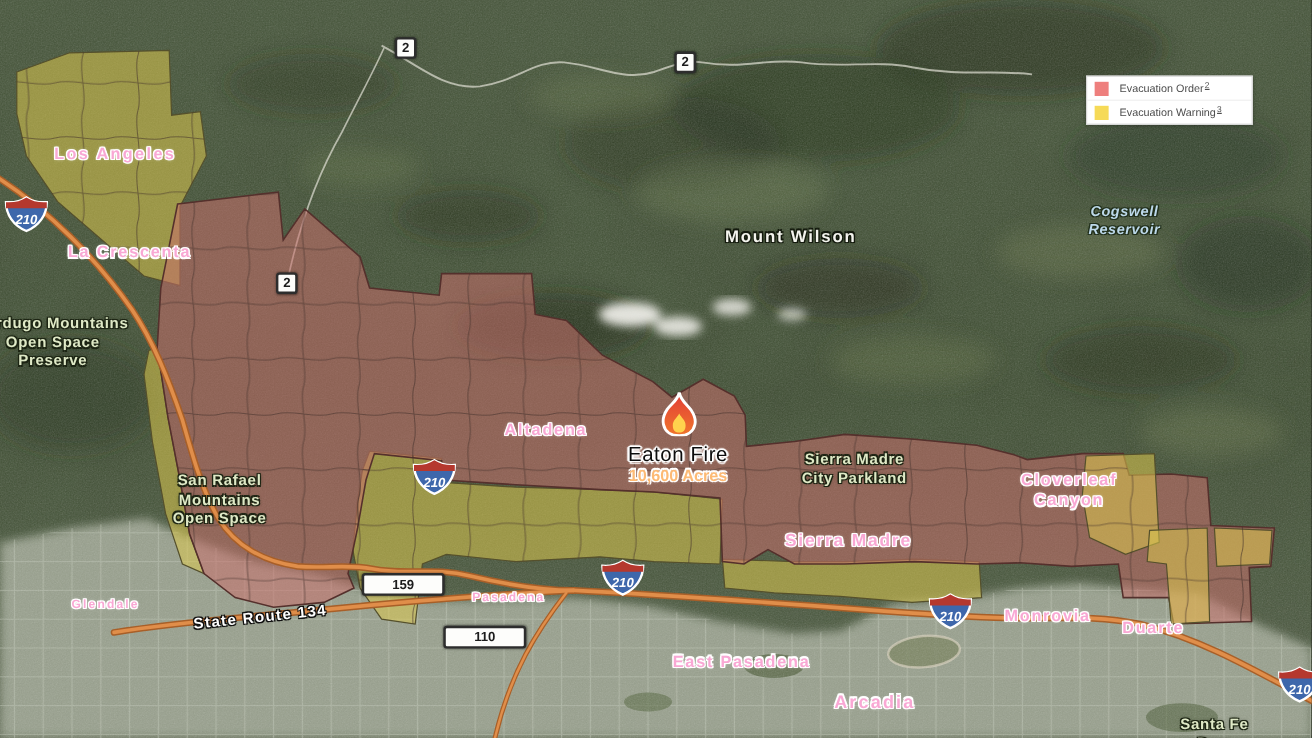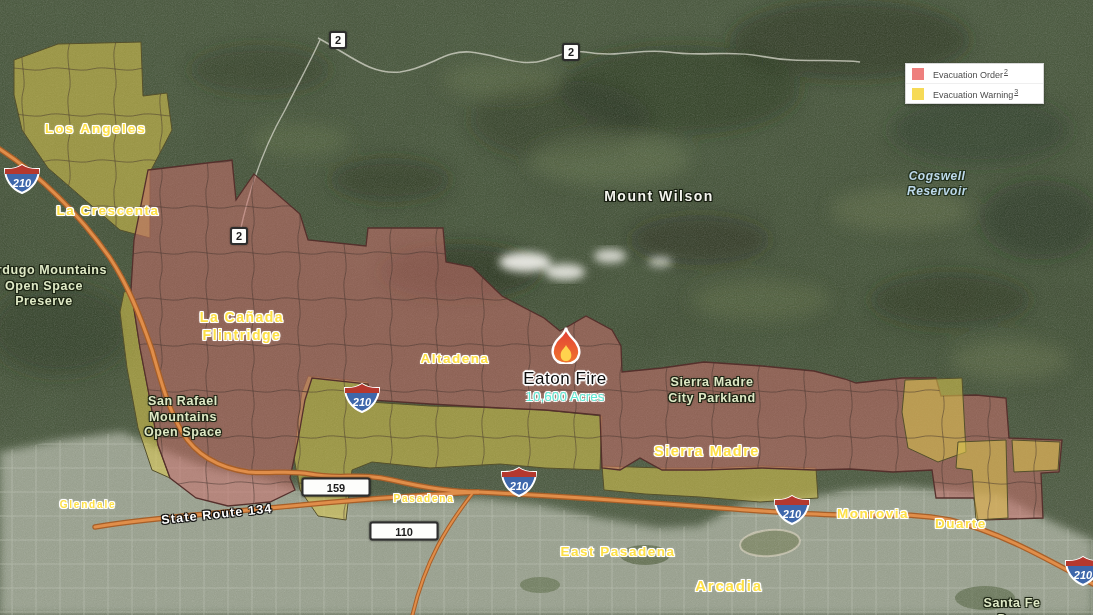--- a/index.html
+++ b/index.html
@@ -12,21 +12,21 @@
   .zone{fill-opacity:.55;}
   .zone-warning{stroke:#55502c;stroke-width:1;}
   .zone-order{stroke:#55302c;stroke-width:1.3;}
   .parcels{fill:url(#parcel);stroke:none;}
   
   .lbl{
     position:absolute;transform:translate(-50%,-50%);
     white-space:pre-line;text-align:center;line-height:1.25;pointer-events:none;
   }
   .lbl-city{
-    font-weight:bold;font-size:13.5px;letter-spacing:1.5px;color:#fde047;
+    font-weight:bold;font-size:13.5px;letter-spacing:1.5px;color:#f9a8d4;
     text-shadow:-1px -1px 0 #fff,1px -1px 0 #fff,-1px 1px 0 #fff,1px 1px 0 #fff,
                  0 -1px 0 #fff,0 1px 0 #fff,-1px 0 0 #fff,1px 0 0 #fff,0 0 3px #fff;
   }
   .lbl-city-lg{font-size:10px;letter-spacing:1.8px;}
   .lbl-park{
     font-weight:bold;font-size:12.5px;letter-spacing:.6px;color:#dfe9c6;
     text-shadow:-1px -1px 0 #1c2413,1px -1px 0 #1c2413,-1px 1px 0 #1c2413,
                  1px 1px 0 #1c2413,0 0 3px #1c2413;
   }
   .lbl-mountain{
@@ -43,21 +43,21 @@
   .lbl-road{
     font-weight:bold;font-size:12.5px;letter-spacing:1.2px;color:#fff;
     text-shadow:-1px -1px 0 #111,1px -1px 0 #111,-1px 1px 0 #111,1px 1px 0 #111,0 0 2px #111;
   }
   .lbl-fire-name{
     font-weight:normal;font-size:17px;letter-spacing:.5px;color:#0d0d0d;
     text-shadow:-1px -1px 0 #fff,1px -1px 0 #fff,-1px 1px 0 #fff,1px 1px 0 #fff,
                  -2px 0 1px #fff,2px 0 1px #fff,0 2px 1px #fff,0 -2px 1px #fff;
   }
   .lbl-fire-size{
-    font-weight:normal;font-size:13.5px;color:#5eead4;
+    font-weight:bold;font-size:13.5px;color:#fdba74;
     text-shadow:-1px -1px 0 #fff,1px -1px 0 #fff,-1px 1px 0 #fff,1px 1px 0 #fff,0 0 3px #fff;
   }
   .rot134{transform:translate(-50%,-50%) rotate(-6deg);}
   
   .shield{position:absolute;transform:translate(-50%,-50%);pointer-events:none;font-style:italic;}
   .i-num{fill:#fff;font-family:"Liberation Sans",sans-serif;font-weight:bold;
          font-size:11px;text-anchor:middle;}
   .sq{
     position:absolute;transform:translate(-50%,-50%);
     background:#fdfdfb;border:2px solid #2d2d2d;border-radius:3px;
@@ -213,28 +213,28 @@
       <ellipse cx="610" cy="256" rx="16" ry="7" opacity=".8"></ellipse>
       <ellipse cx="660" cy="262" rx="12" ry="5" opacity=".7"></ellipse>
     </g>
   </svg>
 
   <div class="lbl lbl-city" style="left:96px;top:129px;letter-spacing:2px">Los Angeles</div>
   <div class="lbl lbl-city" style="left:108px;top:211px">La Crescenta</div>
   <div class="lbl lbl-park" style="left:44px;top:286px">Verdugo Mountains
 Open Space
 Preserve</div>
-  <div class="lbl lbl-city" style="left:242px;top:326px;font-size:14px">La Cañada
-Flintridge</div>
   <div class="lbl lbl-city" style="left:455px;top:359px">Altadena</div>
   <div class="lbl lbl-mountain" style="left:659px;top:197px">Mount Wilson</div>
   <div class="lbl lbl-water" style="left:937px;top:148px">Cogswell
 Reservoir</div>
   <div class="lbl lbl-park" style="left:712px;top:391px">Sierra Madre
 City Parkland</div>
+  <div class="lbl lbl-city" style="left:891px;top:409px">Cloverleaf
+Canyon</div>
   <div class="lbl lbl-park" style="left:183px;top:417px">San Rafael
 Mountains
 Open Space</div>
   <div class="lbl lbl-city" style="left:707px;top:451px;font-size:14.5px">Sierra Madre</div>
   <div class="lbl lbl-city lbl-city-lg" style="left:88px;top:505px">Glendale</div>
   <div class="lbl lbl-road rot134" style="left:217px;top:515px">State Route 134</div>
   <div class="lbl lbl-city lbl-city-lg" style="left:424px;top:499px">Pasadena</div>
   <div class="lbl lbl-city" style="left:618px;top:552px">East Pasadena</div>
   <div class="lbl lbl-city lbl-city-lg" style="left:729px;top:586px;font-size:15px">Arcadia</div>
   <div class="lbl lbl-city" style="left:873px;top:514px">Monrovia</div>

